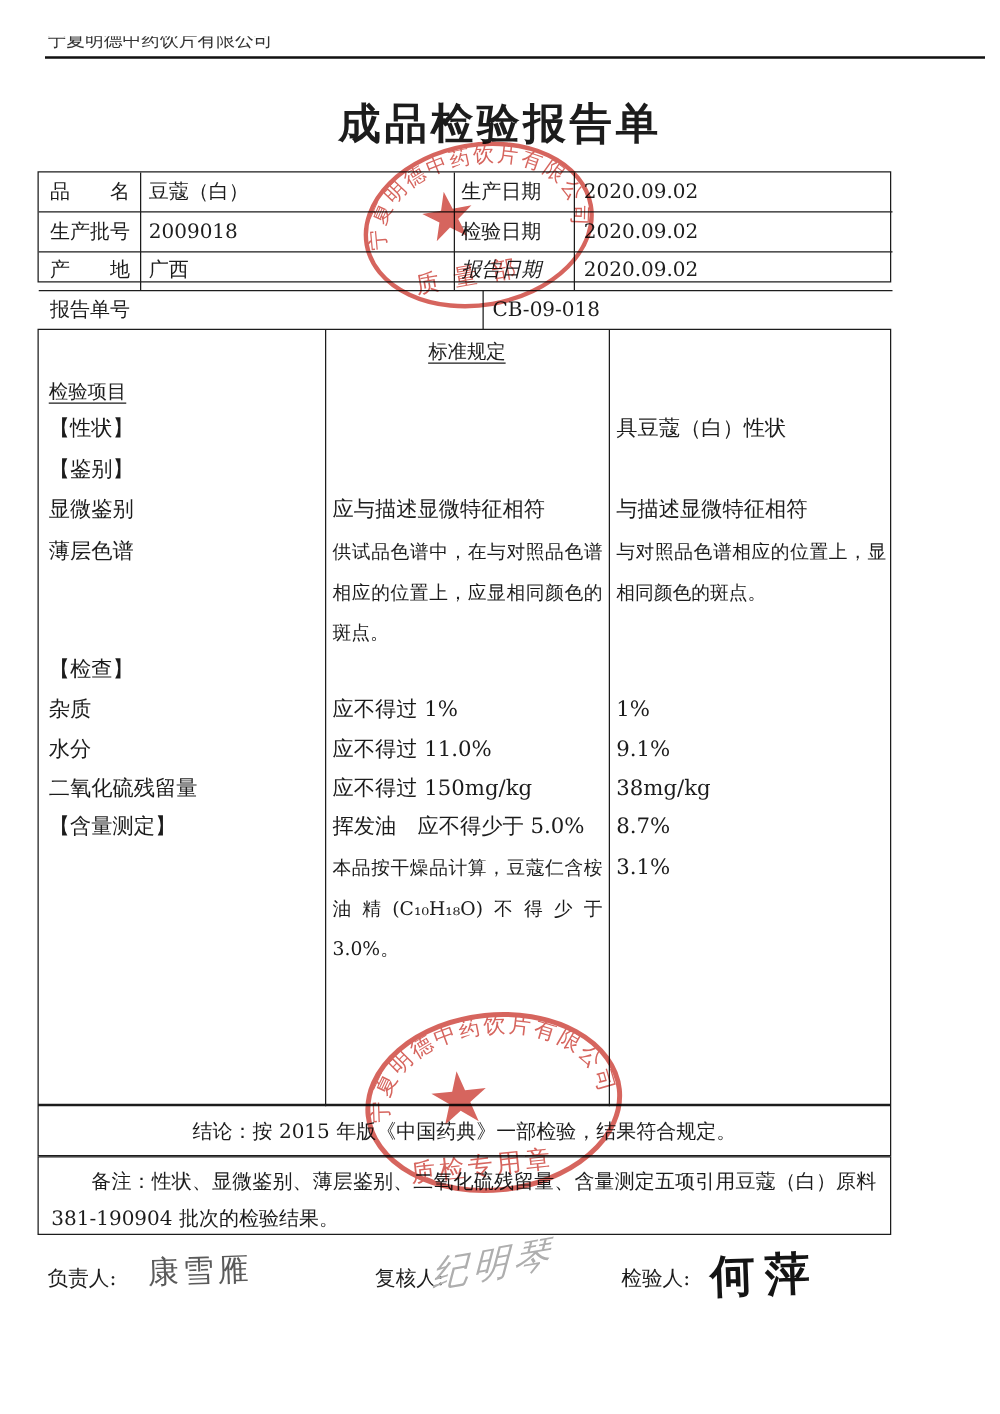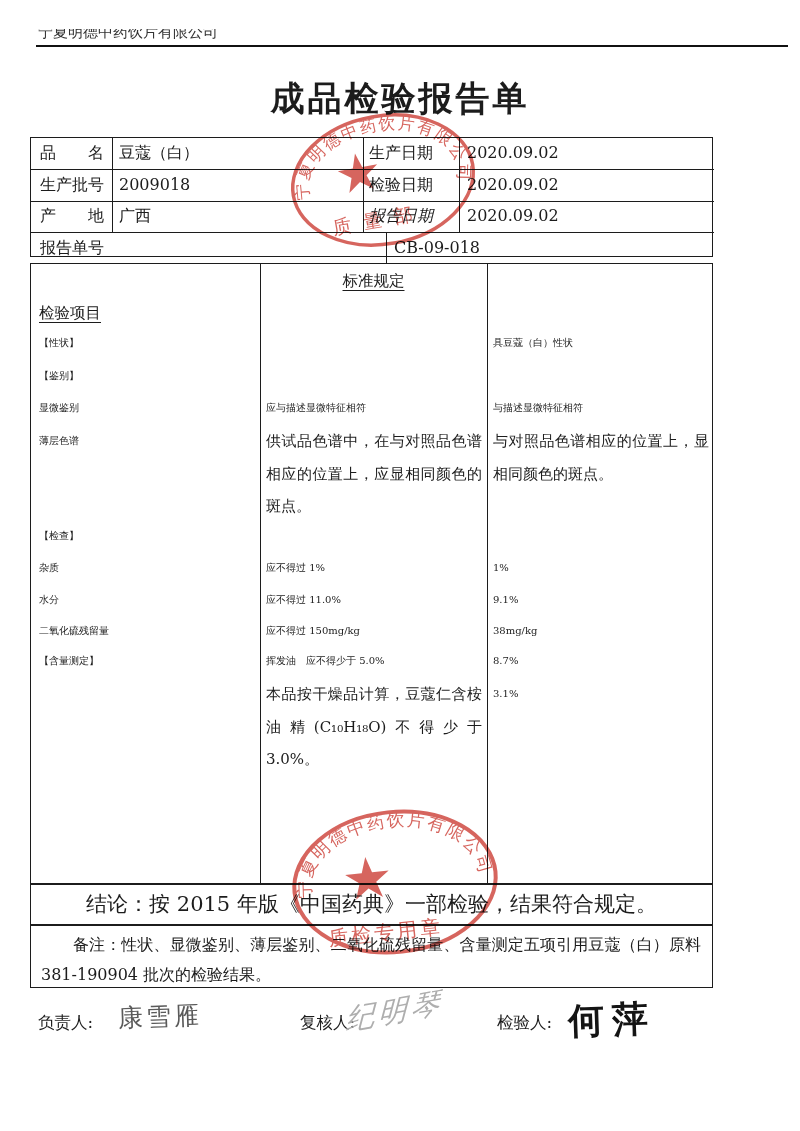--- a/index.html
+++ b/index.html
@@ -9,23 +9,23 @@
   .hdr-txt{position:absolute;top:-6px;font-size:15px;color:#333;white-space:nowrap;}
   .hdr-rule{position:absolute;left:36px;top:45px;width:752px;height:2px;background:#111;}
   .title{position:absolute;left:0;top:76px;width:800px;text-align:center;
          font-size:34px;font-weight:bold;letter-spacing:3px;}
   .t{position:absolute;border:1.5px solid #1c1c1c;box-sizing:border-box;}
   .vline{position:absolute;width:1px;background:#1c1c1c;}
   .hline{position:absolute;height:1px;background:#1c1c1c;}
   .cell{position:absolute;font-size:16px;line-height:22px;white-space:nowrap;}
   .colhd{position:absolute;top:7px;font-size:15.5px;text-decoration:underline;
          text-underline-offset:4px;white-space:nowrap;}
-  .btxt{position:absolute;font-size:10px;line-height:32.5px;white-space:nowrap;}
+  .btxt{position:absolute;font-size:17px;line-height:32.5px;white-space:nowrap;}
   .bwrap{position:absolute;font-size:15px;line-height:32.5px;white-space:normal;text-align:justify;}
-  .conc{position:absolute;left:0;top:0;width:100%;text-align:center;font-size:21px;line-height:39px;}
+  .conc{position:absolute;left:0;top:0;width:100%;text-align:center;font-size:16px;line-height:39px;}
   .remark{position:absolute;left:10px;top:4px;width:660px;text-indent:2em;
           font-size:16px;line-height:30px;text-align:justify;}
   .sig-label{position:absolute;font-size:16.5px;white-space:nowrap;}
   .sig{position:absolute;white-space:nowrap;font-family:"DejaVu Sans","Liberation Sans",sans-serif;}
   .sig-lead{font-size:25px;color:#5a5a5a;transform:rotate(-2deg);letter-spacing:3px;}
   .sig-review{font-size:29px;color:#aeaeae;font-style:italic;transform:rotate(-10deg) skewX(-12deg);letter-spacing:4px;}
   .sig-inspect{font-size:36px;color:#141414;font-weight:bold;transform:rotate(-2deg);letter-spacing:8px;}
   .stamp{position:absolute;mix-blend-mode:multiply;opacity:.85;}
 </style>
 </head>
@@ -33,21 +33,21 @@
 
 <div class="page">
 
   <div class="clip">
     <span class="hdr-txt" style="left:38px;">宁夏明德中药饮片有限公司</span>
   </div>
   <div class="hdr-rule"></div>
 
   <div class="title">成品检验报告单</div>
 
-  <div class="t" style="left:30px;top:137px;width:683px;height:120px;">
+  <div class="t" style="left:30px;top:137px;width:683px;height:89px;">
     <div class="hline" style="left:0;top:31px;width:683px;"></div>
     <div class="hline" style="left:0;top:63px;width:683px;"></div>
     <div class="hline" style="left:0;top:94px;width:683px;"></div>
     <div class="vline" style="left:81px;top:0;height:94px;"></div>
     <div class="vline" style="left:332px;top:0;height:94px;"></div>
     <div class="vline" style="left:428px;top:0;height:94px;"></div>
     <div class="vline" style="left:355px;top:94px;height:32px;"></div>
 
     <div class="cell" style="left:9px;top:4px;">品　　名</div>
     <div class="cell" style="left:88px;top:4px;">豆蔻（白）</div>

